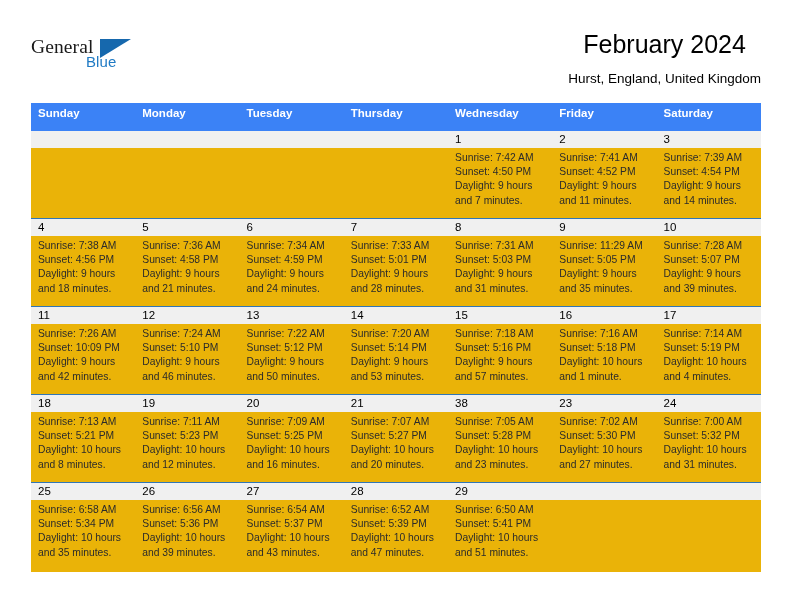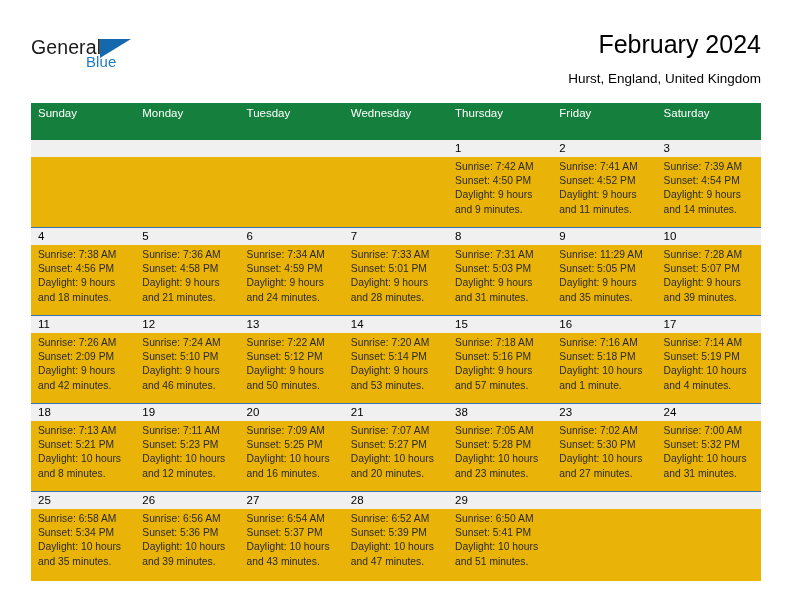--- a/index.html
+++ b/index.html
@@ -38,21 +38,21 @@
     width: 200px;
     height: 46px;
   }
   .logo-general {
     position: absolute;
     left: 0px;
     top: 0px;
     font-size: 19.5px;
     letter-spacing: 0.1px;
     color: #1a1a1a;
-    font-family: Liberation Sans, sans-serif;
+    font-family: Liberation Serif, serif;
   }
   .logo-blue {
     position: absolute;
     left: 55px;
     top: 17px;
     font-size: 15px;
     letter-spacing: 0.1px;
     color: #1f7ac4;
     font-family: "Liberation Sans", sans-serif;
   }
@@ -63,21 +63,21 @@
     width: 0;
     height: 0;
     border-left: 31px solid #1668ad;
     border-bottom: 19px solid transparent;
   }
 
   .title-wrap {
     position: absolute;
     right: 0px;
     top: 0px;
-    text-align: right;
+    text-align: center;
   }
   .cal-title {
     font-size: 25px;
     color: #000000;
     line-height: 32px;
     white-space: nowrap;
   }
   .cal-sub {
     font-size: 13.5px;
     color: #000000;
@@ -90,22 +90,23 @@
   .cal {
     position: absolute;
     left: 31px;
     top: 103px;
     width: 730px;
   }
 
   .weekhead {
     display: flex;
     width: 730px;
-    height: 37px;
-    background: #15803d;
+    height: 28px;
+    background: #3b82f6;
+    font-weight: bold;
   }
   .weekhead .wd {
     width: 104.28px;
     box-sizing: border-box;
     padding-left: 7px;
     color: #ffffff;
     font-size: 11.5px;
     line-height: 21px;
     white-space: nowrap;
     overflow: hidden;
@@ -171,22 +172,22 @@
       <div class="cal-sub">Hurst, England, United Kingdom</div>
     </div>
 
   </div>
 
   <div class="cal">
     <div class="weekhead" id="weekhead">
         <div class="wd">Sunday</div>
         <div class="wd">Monday</div>
         <div class="wd">Tuesday</div>
+        <div class="wd">Thursday</div>
         <div class="wd">Wednesday</div>
-        <div class="wd">Thursday</div>
         <div class="wd">Friday</div>
         <div class="wd">Saturday</div>
       </div>
     <div id="weeks">
         <div class="week divided">
           <div class="numrow">
             <div class="num"></div>
             <div class="num"></div>
             <div class="num"></div>
             <div class="num"></div>
@@ -196,21 +197,21 @@
           </div>
           <div class="bodyrow">
             <div class="cell"></div>
             <div class="cell"></div>
             <div class="cell"></div>
             <div class="cell"></div>
             <div class="cell">
               <div class="ln">Sunrise: 7:42 AM</div>
               <div class="ln">Sunset: 4:50 PM</div>
               <div class="ln">Daylight: 9 hours</div>
-              <div class="ln">and 9 minutes.</div>
+              <div class="ln">and 7 minutes.</div>
             </div>
             <div class="cell">
               <div class="ln">Sunrise: 7:41 AM</div>
               <div class="ln">Sunset: 4:52 PM</div>
               <div class="ln">Daylight: 9 hours</div>
               <div class="ln">and 11 minutes.</div>
             </div>
             <div class="cell">
               <div class="ln">Sunrise: 7:39 AM</div>
               <div class="ln">Sunset: 4:54 PM</div>
@@ -280,21 +281,21 @@
             <div class="num">12</div>
             <div class="num">13</div>
             <div class="num">14</div>
             <div class="num">15</div>
             <div class="num">16</div>
             <div class="num">17</div>
           </div>
           <div class="bodyrow">
             <div class="cell">
               <div class="ln">Sunrise: 7:26 AM</div>
-              <div class="ln">Sunset: 2:09 PM</div>
+              <div class="ln">Sunset: 10:09 PM</div>
               <div class="ln">Daylight: 9 hours</div>
               <div class="ln">and 42 minutes.</div>
             </div>
             <div class="cell">
               <div class="ln">Sunrise: 7:24 AM</div>
               <div class="ln">Sunset: 5:10 PM</div>
               <div class="ln">Daylight: 9 hours</div>
               <div class="ln">and 46 minutes.</div>
             </div>
             <div class="cell">

